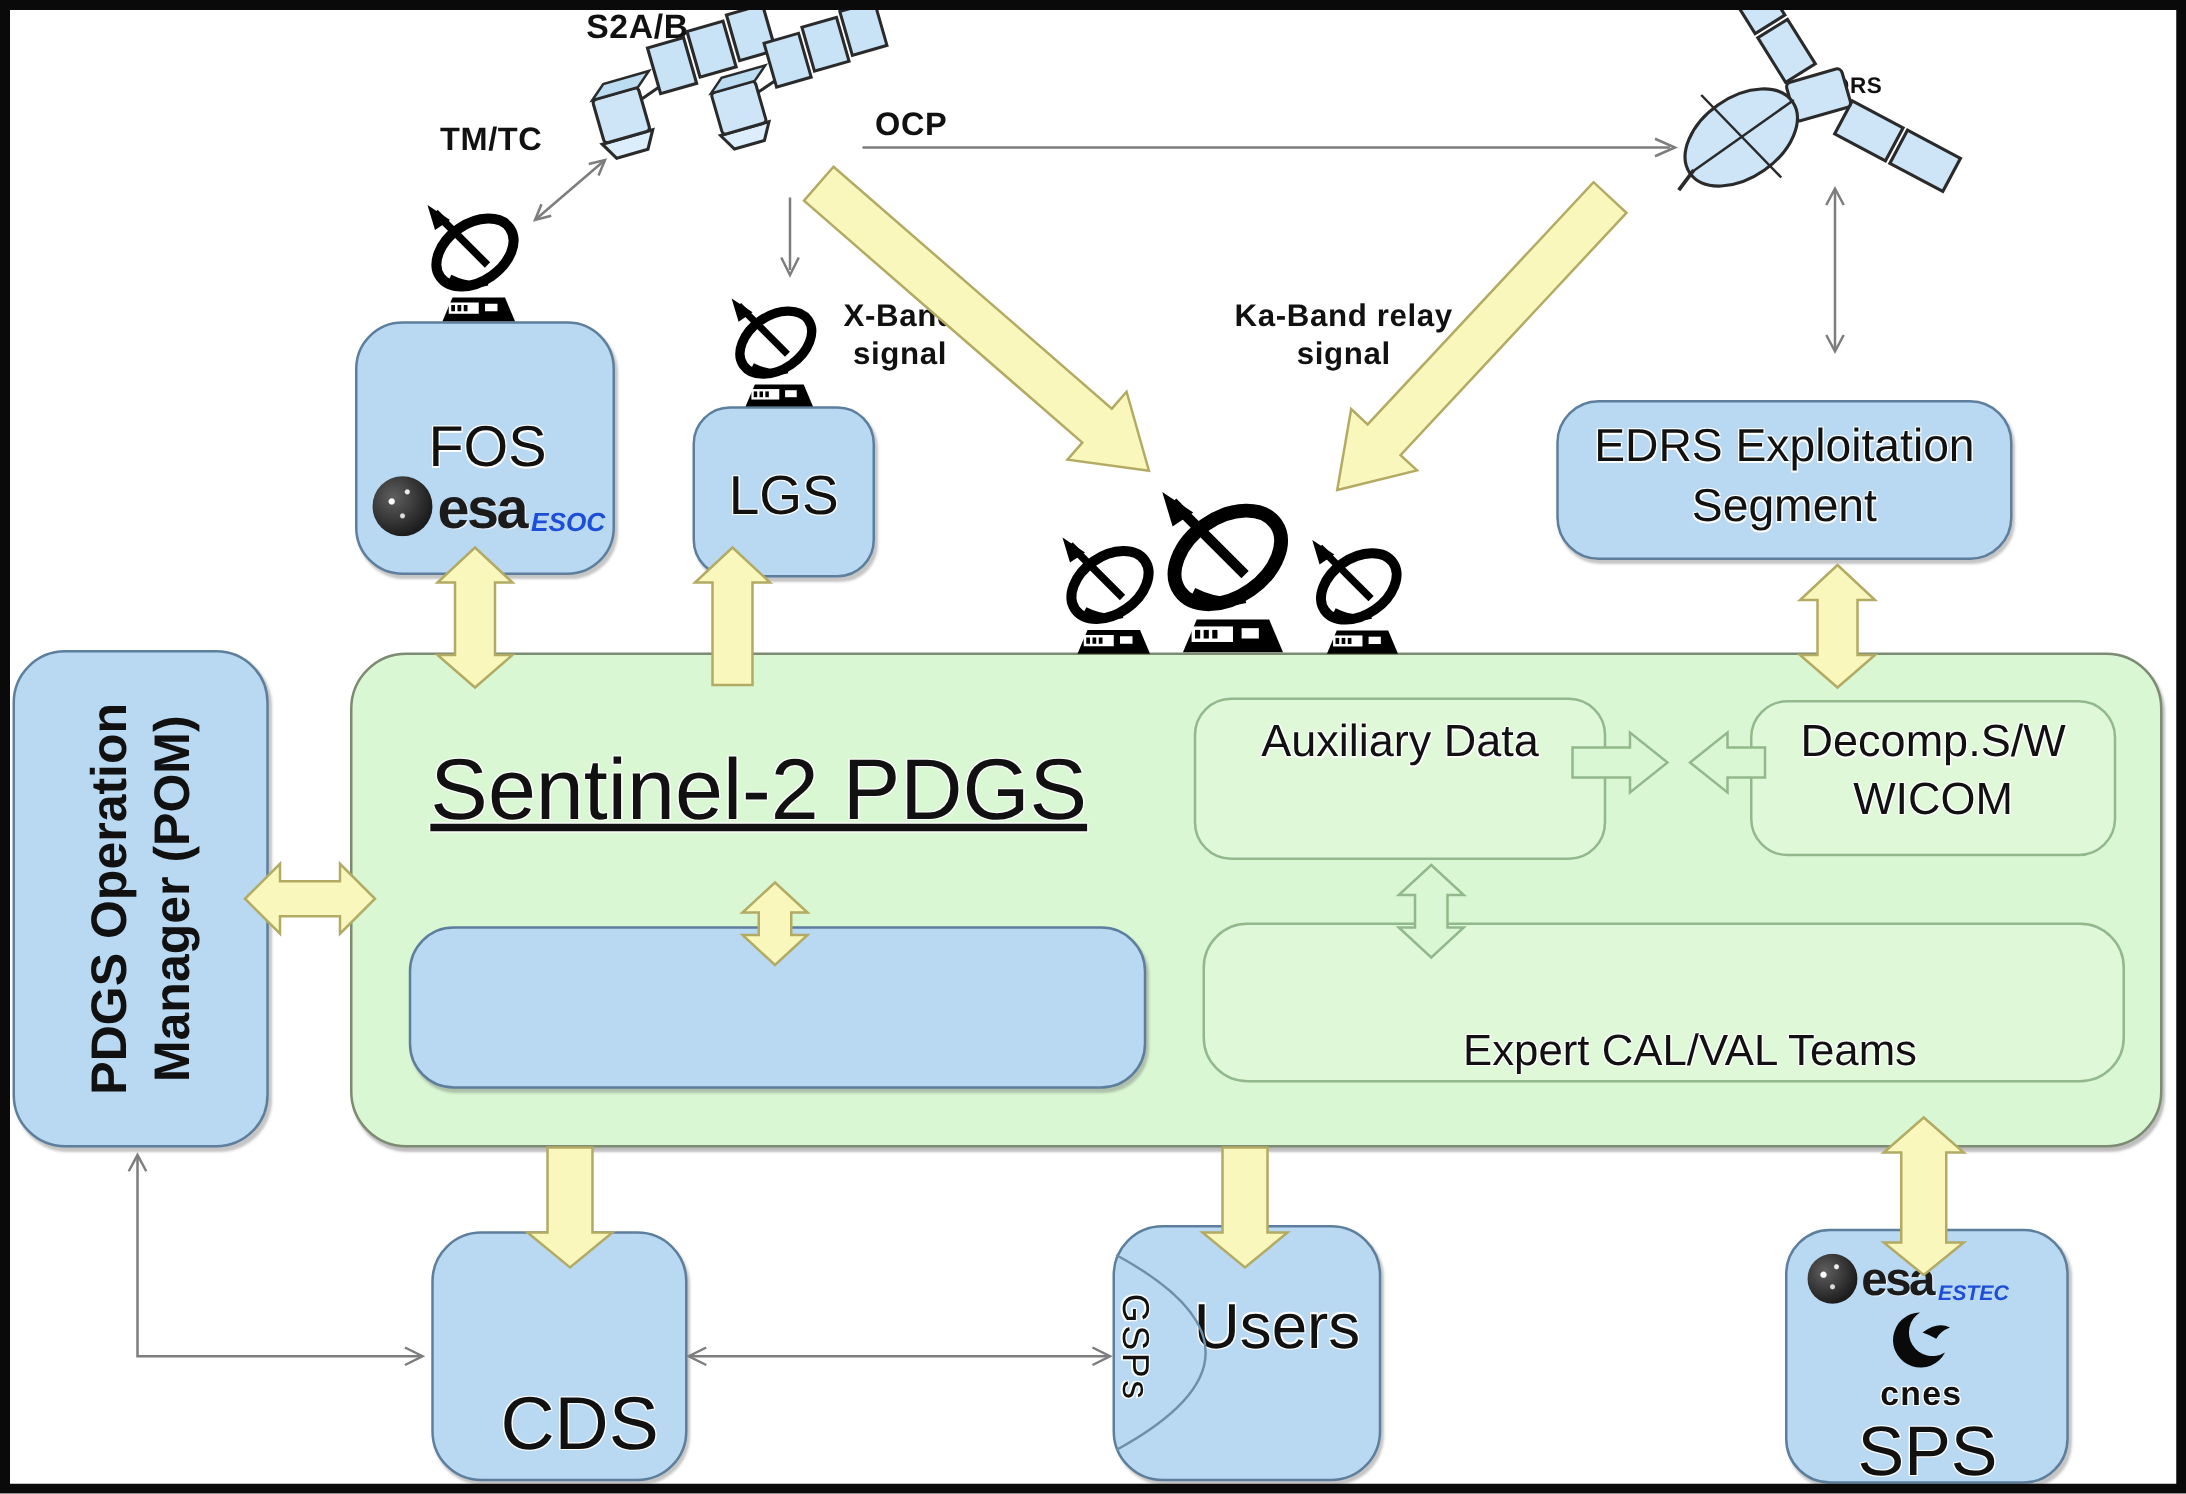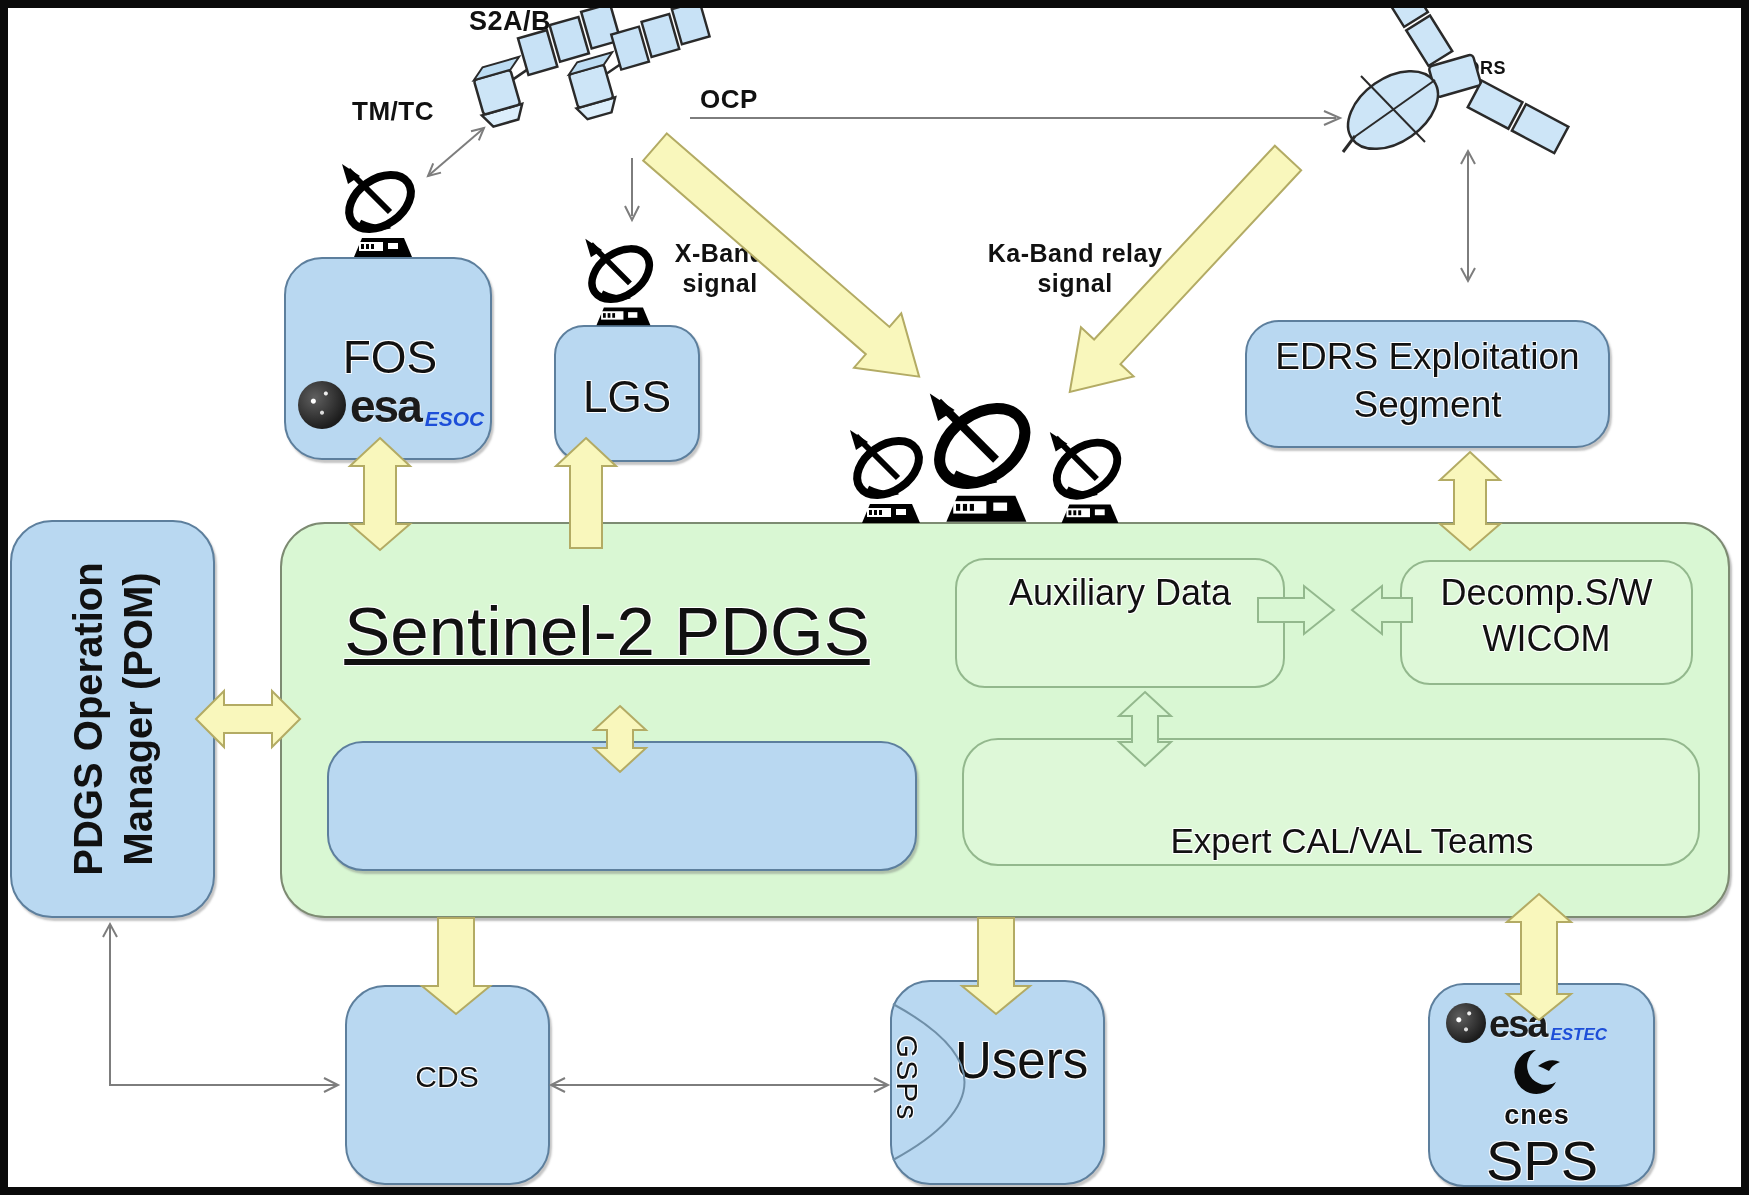--- a/index.html
+++ b/index.html
@@ -74,21 +74,21 @@
     <div>Decomp.S/W</div>
     <div>WICOM</div>
   </div>
 
   <div class="box blue" style="left:327px;top:741px;width:590px;height:130px;border-radius:36px;"></div>
 
   <div class="box ginner" style="left:962px;top:738px;width:738px;height:128px;border-radius:36px;"></div>
   <div class="lbl" style="left:962px;top:781px;width:780px;font-size:35px;margin-top:40px;">Expert CAL/VAL Teams</div>
 
   <div class="box blue" style="left:345px;top:985px;width:205px;height:200px;border-radius:40px;"></div>
-  <div class="lbl" style="left:367px;top:1060px;width:160px;font-size:30px;">CDS</div>
+  <div class="lbl" style="left:367px;top:1104px;width:160px;font-size:60px;text-align:right;">CDS</div>
 
   <div class="box blue" style="left:890px;top:980px;width:215px;height:205px;border-radius:40px;"></div>
   <div class="lbl gsps" style="left:867px;top:1066px;width:90px;height:24px;">GSPs</div>
   <div class="lbl" style="left:955px;top:1031px;width:130px;font-size:51px;">Users</div>
 
   <div class="box blue" style="left:1428px;top:983px;width:227px;height:204px;border-radius:36px;"></div>
   <div class="esa-row" style="left:1446px;top:1000px;">
     <span class="esa-disc" style="width:40px;height:40px;"></span>
     <span class="esa-word" style="font-size:38px;margin-left:3px;">esa</span>
     <span class="esa-sub" style="font-size:17px;margin-top:26px;margin-left:4px;">ESTEC</span>

